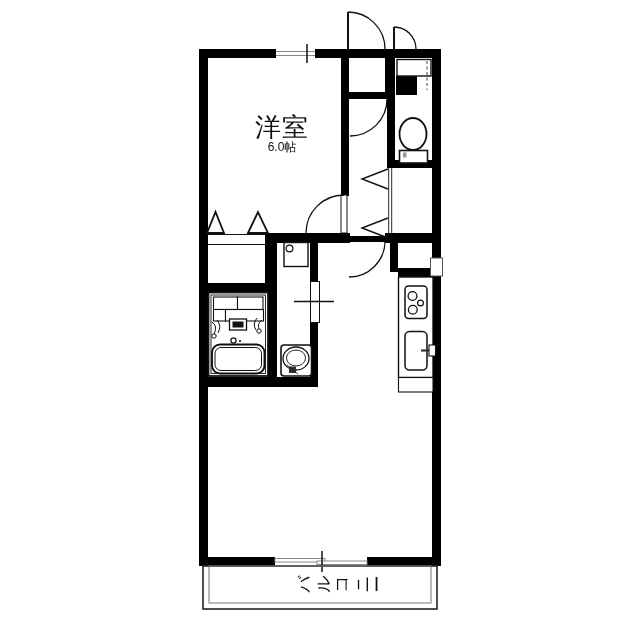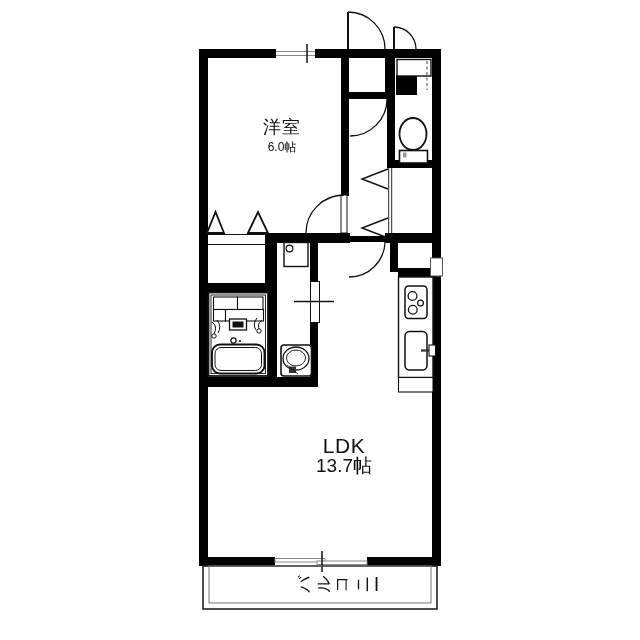--- a/index.html
+++ b/index.html
@@ -16,21 +16,21 @@
   }
   svg{position:absolute;left:0;top:0;}
   .w{fill:var(--wall);stroke:none;}
   .s{fill:#ffffff;stroke:var(--line);}
   .o{fill:none;stroke:var(--line);}
   .g{fill:#ffffff;stroke:var(--window_line);}
   .lbl{
     position:absolute;color:var(--line);text-align:center;
     transform:translate(-50%,-50%);white-space:nowrap;
   }
-  .lbl .rm{font-size:18px;line-height:20px;letter-spacing:1px;}
+  .lbl .rm{font-size:26px;line-height:20px;letter-spacing:1px;}
   .lbl .sz{font-size:12px;line-height:20px;}
   #label-ldk .rm{font-size:21px;line-height:20px;letter-spacing:0.5px;}
   #label-ldk .sz{font-size:19px;line-height:20px;}
   #label-balcony{
     font-size:17px;letter-spacing:1.5px;
     writing-mode:vertical-rl;
     transform:translate(-50%,-50%) rotate(-90deg);
   }
 </style>
 </head>
@@ -182,20 +182,16 @@
       <rect x="203" y="566" width="234" height="43" fill="none" stroke="#222222" stroke-width="1.6"></rect>
       <rect x="209" y="566" width="222" height="37" fill="none" stroke="#777777" stroke-width="1"></rect>
     </g>
   </svg>
 
   <div class="lbl" id="label-yoshitsu" style="left:282px;top:137px;">
     <div class="rm">洋室</div>
     <div class="sz">6.0帖</div>
   </div>
 
-  <div class="lbl" id="label-ldk" style="left:344px;top:456px;">
-    <div class="rm">LDK</div>
-    <div class="sz">13.7帖</div>
-  </div>
 
   <div class="lbl" id="label-balcony" style="left:327px;top:584px;">バルコニー</div>
 
 </div>
 
 </body></html>

